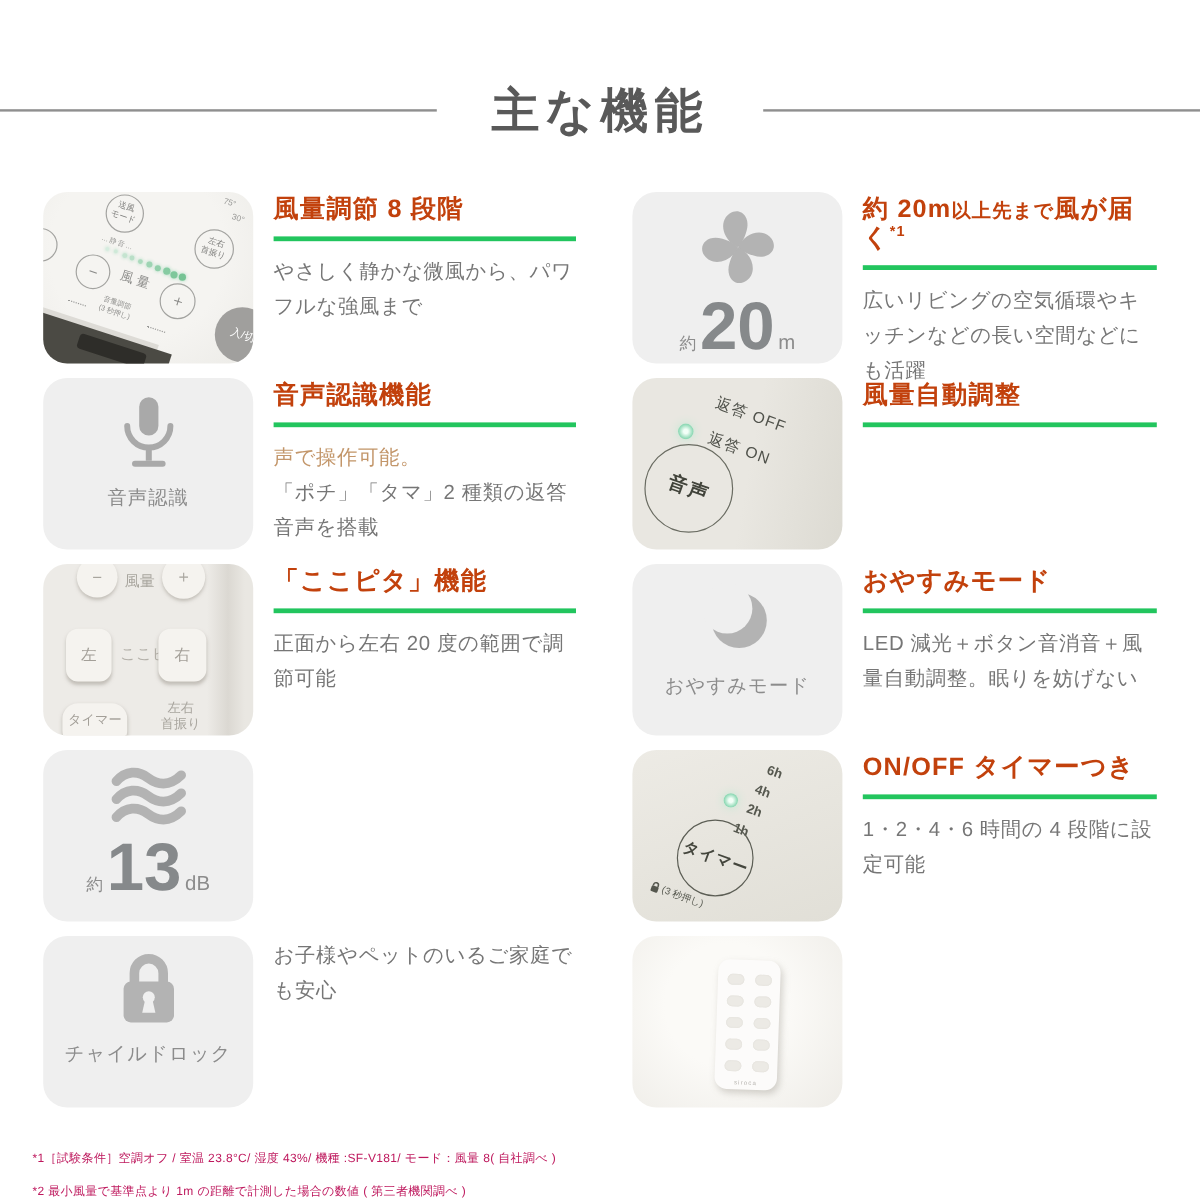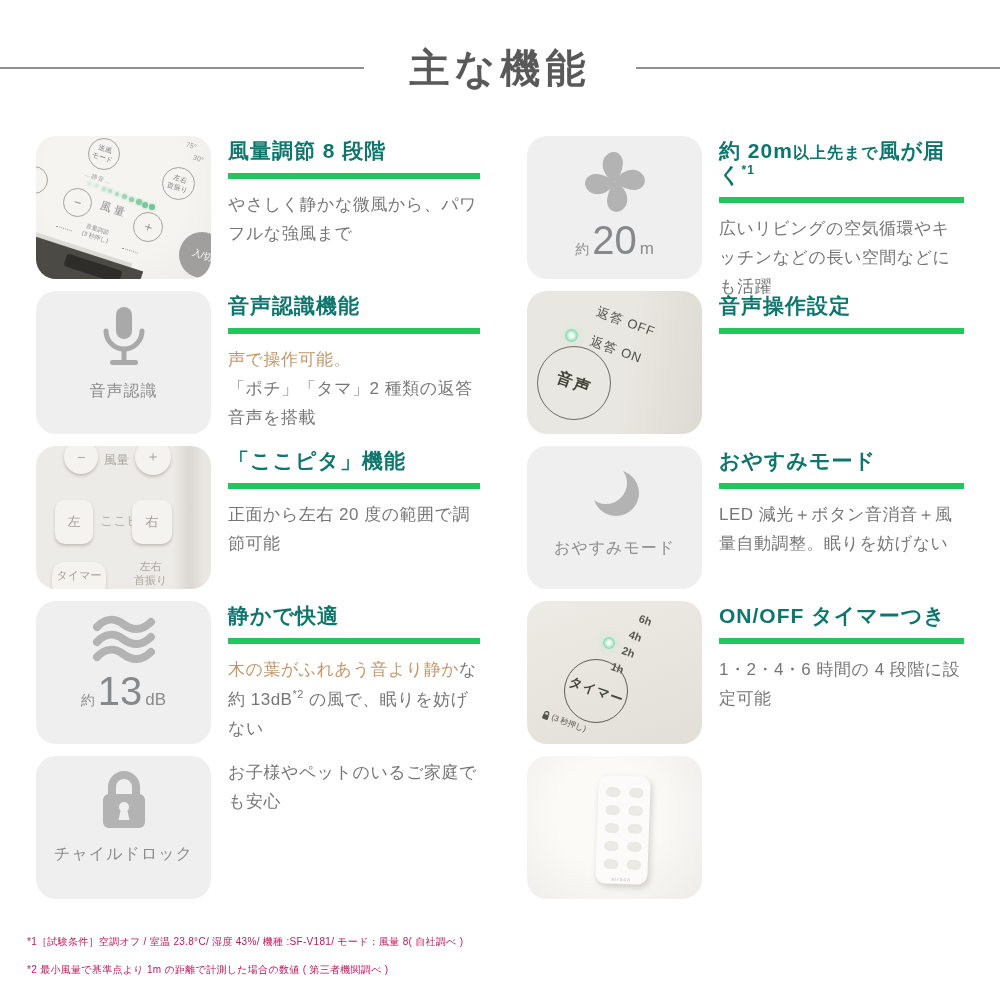--- a/index.html
+++ b/index.html
@@ -3,41 +3,41 @@
 <meta charset="utf-8">
 <style>
   html,body{margin:0;padding:0;}
   body{
     width:1000px;height:1000px;background:#ffffff;overflow:hidden;
     font-family:"Liberation Sans","DejaVu Sans",sans-serif;color:#767676;
     -webkit-font-smoothing:antialiased;
   }
   .pre{white-space:pre-line;}
   
-  .title-row{display:flex;align-items:center;margin-top:44px;height:48px;}
+  .title-row{display:flex;align-items:center;margin-top:68px;height:48px;}
   .tline{flex:1;border-top:2px solid #8f8f8f;height:0;}
   .page-title{margin:0 46px;font-size:40px;font-weight:bold;color:#595959;letter-spacing:5px;white-space:nowrap;}
   
   .grid{display:grid;grid-template-columns:444px 437px;column-gap:47px;padding-left:36px;margin-top:44px;}
   .feature{display:flex;height:143px;margin-bottom:12px;}
   .tile{width:175px;height:143px;border-radius:20px;background:#efefef;flex:none;position:relative;overflow:hidden;}
   .ftext{flex:1;padding-left:17px;padding-top:3px;}
-  .fheading{font-size:21px;font-weight:bold;color:#0f766e;letter-spacing:1px;
-    padding-bottom:10px;border-bottom:6px solid #22c55e;margin-bottom:12px;line-height:1.15;}
+  .fheading{font-size:21px;font-weight:bold;color:#c2410c;letter-spacing:1px;
+    padding-bottom:10px;border-bottom:4px solid #22c55e;margin-bottom:12px;line-height:1.15;}
   .hsmall{font-size:16px;}
   .hsup{font-size:12px;}
   .fbody{font-size:17px;line-height:1.7;letter-spacing:.5px;color:#767676;}
   .orange{color:#c3966a;}
   .bsup{font-size:11px;}
   
   .t-icon{display:flex;flex-direction:column;align-items:center;justify-content:flex-start;}
   .t-label{font-size:16px;color:#8c8c8c;letter-spacing:1px;margin-top:10px;}
   .t-num{display:flex;align-items:baseline;margin-top:2px;color:#86898b;}
   .t-approx{font-size:14px;color:#8c8c8c;margin-right:3px;}
-  .t-big{font-size:40px;line-height:1;}
+  .t-big{font-size:56px;line-height:1;font-weight:bold;}
   .t-unit{font-size:17px;color:#8c8c8c;margin-left:3px;}
   .icon-svg{display:block;}
   
   .t-panel{background:radial-gradient(circle at 45% 35%,#f5f4f1 55%,#ecebe7);}
   .p-circle{position:absolute;border:1px solid #a3a3a0;border-radius:50%;
     display:flex;align-items:center;justify-content:center;}
   .p-mode{left:52px;top:2px;width:30px;height:30px;}
   .p-swing{left:126px;top:31px;width:31px;height:31px;}
   .p-minus{left:27px;top:52px;width:27px;height:27px;}
   .p-plus{left:97px;top:76px;width:28px;height:28px;}
@@ -228,24 +228,20 @@
             <path d="M6 14 C14 5, 24 5, 32 11 S50 19, 60 9" fill="none" stroke="#b3b3b3" stroke-width="8" stroke-linecap="round"></path>
             <path d="M6 29 C14 20, 24 20, 32 26 S50 34, 60 24" fill="none" stroke="#b3b3b3" stroke-width="8" stroke-linecap="round"></path>
             <path d="M6 44 C14 35, 24 35, 32 41 S50 49, 60 39" fill="none" stroke="#b3b3b3" stroke-width="8" stroke-linecap="round"></path>
           </svg>
           <div class="t-num">
             <span class="t-approx">約</span>
               <span class="t-big">13</span>
               <span class="t-unit">dB</span>
           </div>
         </div>
-        <div class="ftext">
-          <div class="fheading">静かで快適</div>
-          <div class="fbody"><span class="orange">木の葉がふれあう音より静か</span><span>な約 13dB</span><sup class="bsup">*2</sup><span> の風で、眠りを妨げない</span></div>
-        </div>
       </div>
 
       <div class="feature">
         <div class="tile t-icon">
           <svg class="icon-svg" width="70" height="70" viewBox="0 0 70 70" style="margin-top:8px;">
             <path d="M23 32 v-9 a12 12 0 0 1 24 0 v9" fill="none" stroke="#b3b3b3" stroke-width="8"></path>
             <rect x="14" y="30" width="42" height="34" rx="6" fill="#b3b3b3"></rect>
             <circle cx="35" cy="43" r="5" fill="#efefef"></circle>
             <path d="M32 45 L38 45 L40.5 56 L29.5 56 Z" fill="#efefef"></path>
           </svg>
@@ -285,21 +281,21 @@
       <div class="feature">
         <div class="tile t-voice">
           <div class="v-led"></div>
           <div class="v-off">返答 OFF</div>
           <div class="v-on">返答 ON</div>
           <div class="v-circle">
               <span>音声</span>
             </div>
         </div>
         <div class="ftext">
-          <div class="fheading">音声操作設定</div>
+          <div class="fheading">風量自動調整</div>
         </div>
       </div>
 
       <div class="feature">
         <div class="tile t-icon">
           <svg class="icon-svg" width="72" height="72" viewBox="0 0 72 72" style="margin-top:10px;">
             <circle cx="37" cy="37" r="23" fill="#b3b3b3"></circle>
             <circle cx="27" cy="27" r="21" fill="#efefef"></circle>
           </svg>
           <div class="t-label">おやすみモード</div>

